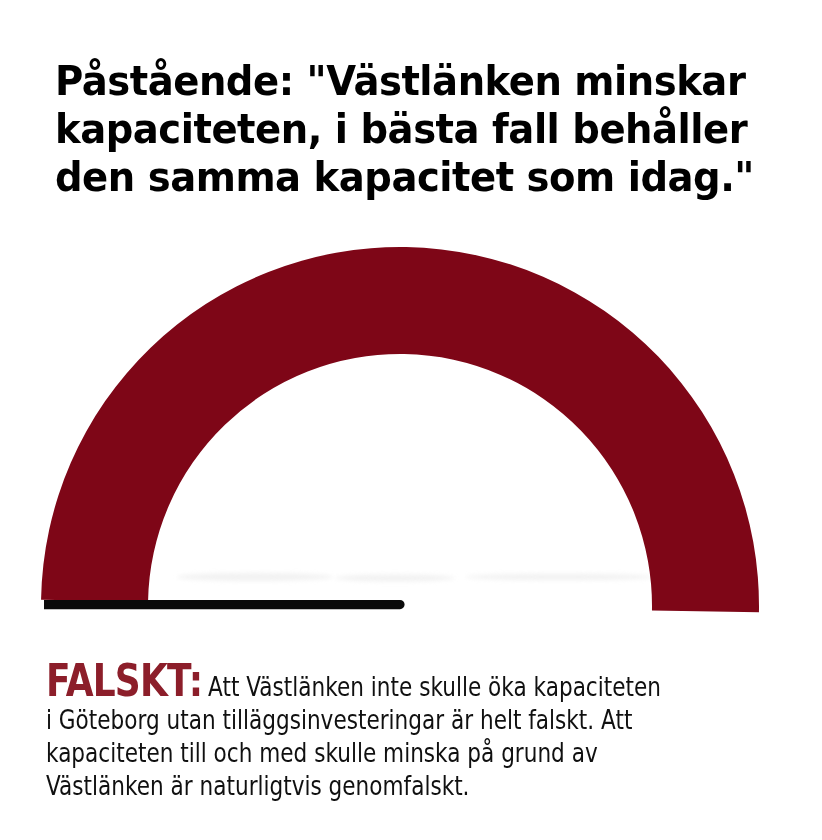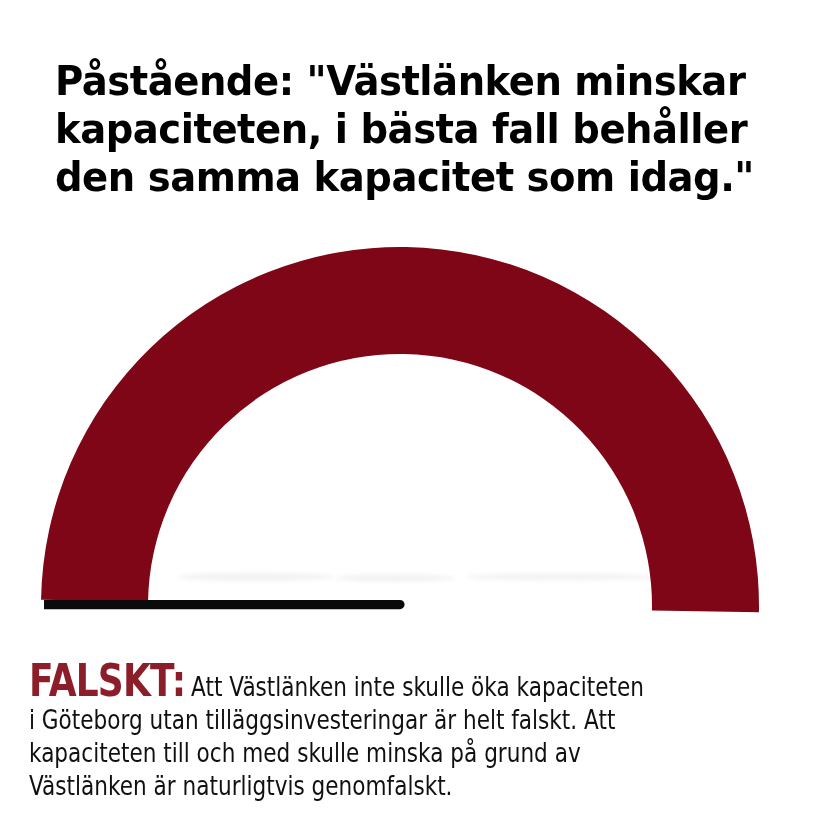--- a/index.html
+++ b/index.html
@@ -21,21 +21,21 @@
     letter-spacing: -0.5px;
     white-space: nowrap;
     transform: scaleX(0.94);
     transform-origin: 0 50%;
   }
 
   
   .gauge-svg { position: absolute; left: 0; top: 0; }
 
   
-  .verdict { position: absolute; left: 29px; top: 664px; }
+  .verdict { position: absolute; left: 46px; top: 664px; }
   .v-line {
     font-size: 27px;
     line-height: 33px;
     white-space: nowrap;
     transform: scaleX(0.80);
     transform-origin: 0 50%;
   }
   .falskt {
     font-weight: bold;
     font-size: 45px;

